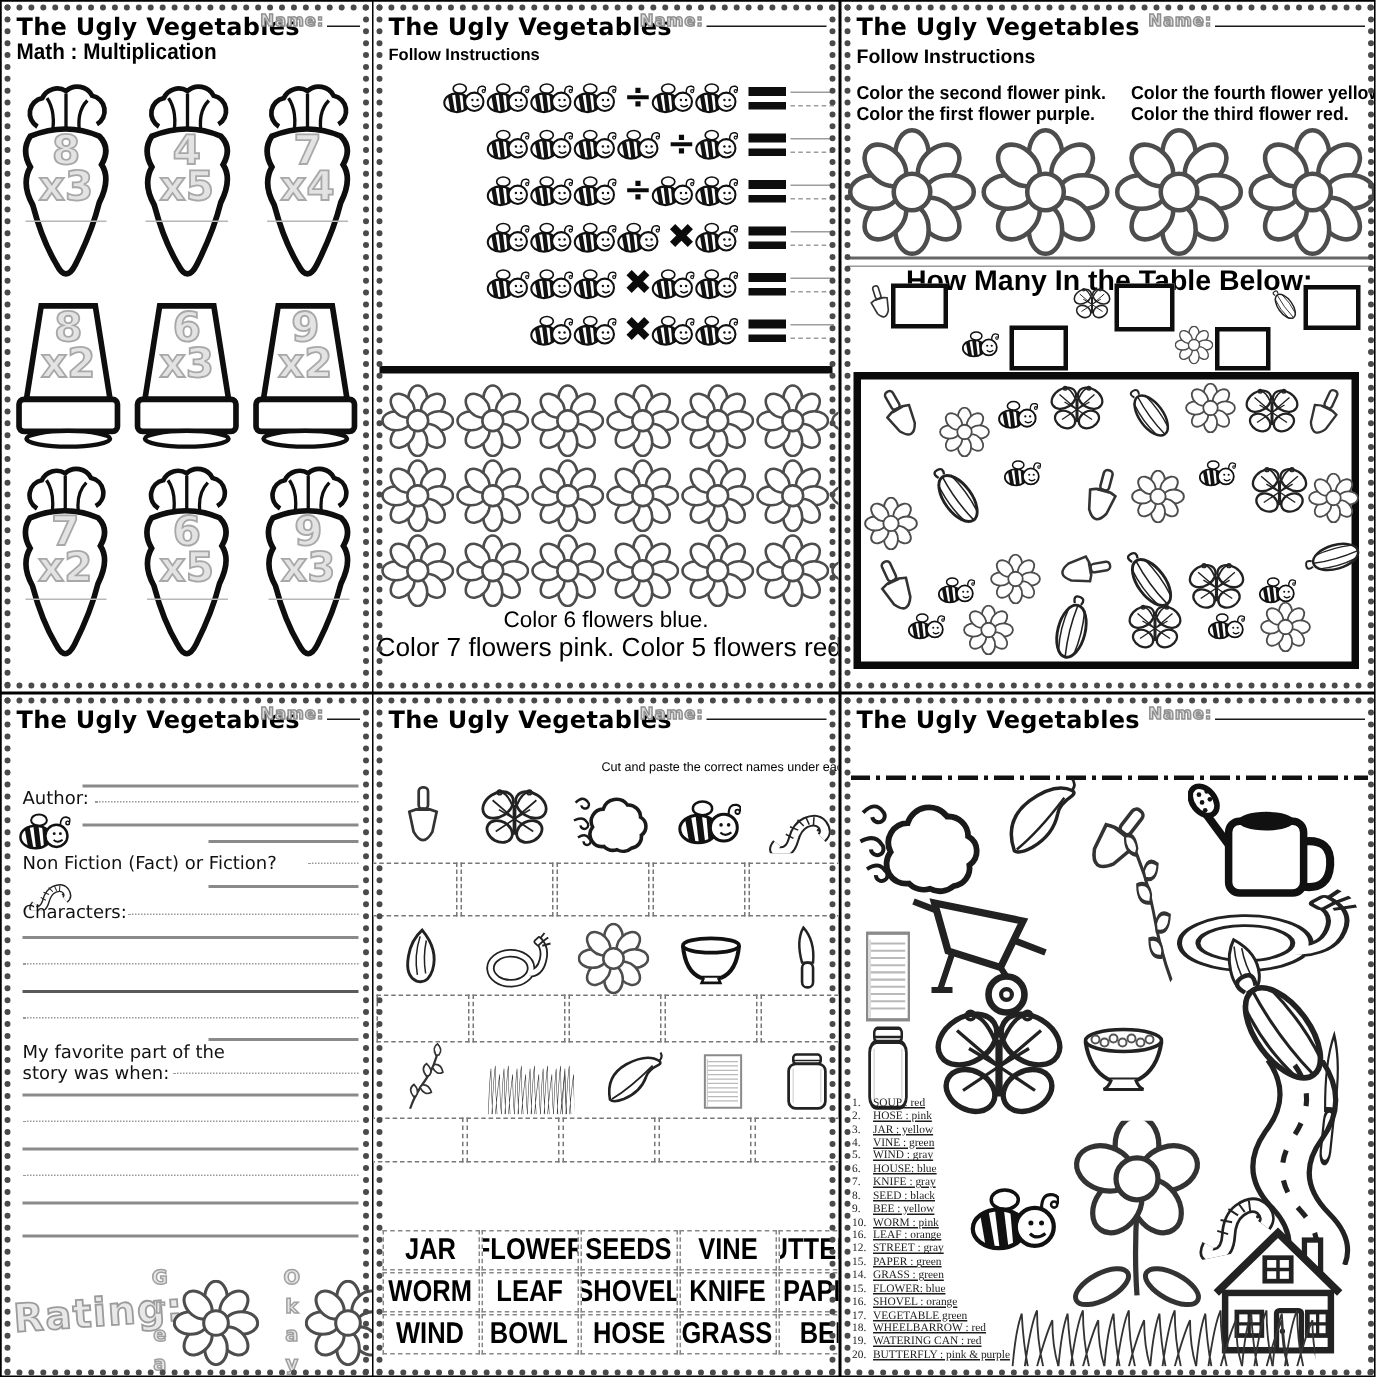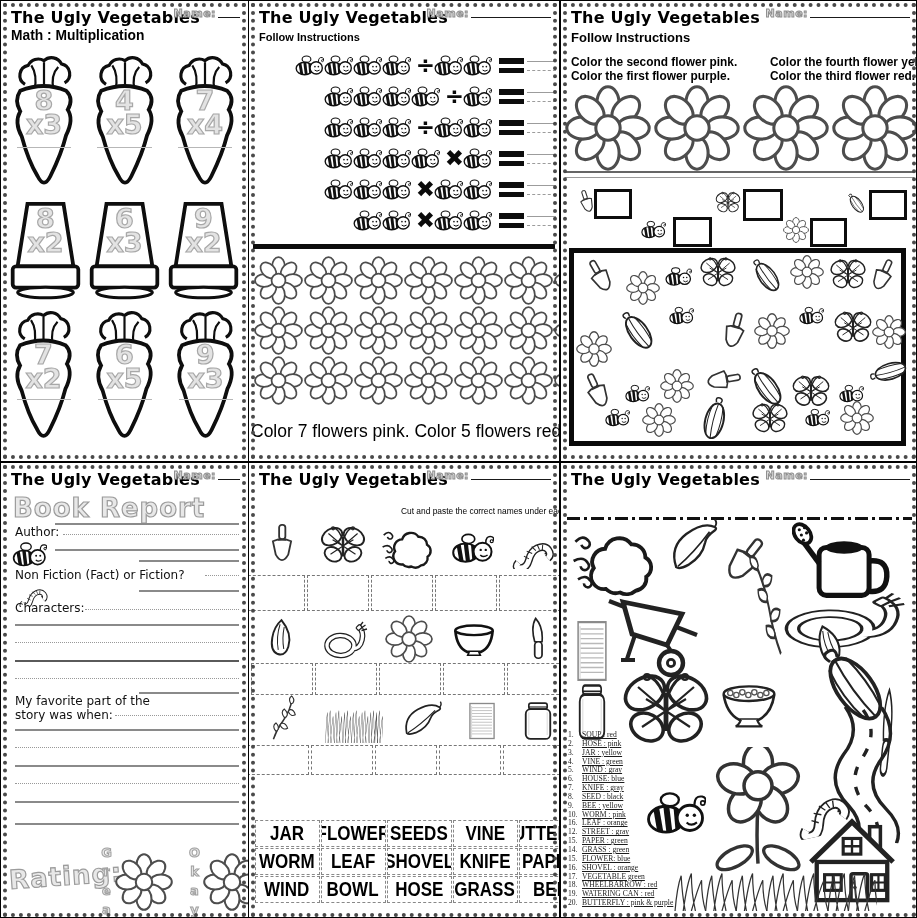--- a/index.html
+++ b/index.html
@@ -39,21 +39,21 @@
   .ansl{width:29px;}
   .ansl u{display:block;}
   .ansl .s{border-top:1.7px solid #9c9c9c;margin-bottom:8px;}
   .ansl .d{border-top:1.7px dashed #9c9c9c;}
   .divider2{position:absolute;left:4px;right:4px;top:243px;height:5px;background:#0c0c0c;}
   .frow{position:absolute;left:5px;display:flex;}
   .fl{width:49px;height:49px;margin-right:1px;flex:none;}
   .cline1{position:absolute;left:0;right:0;top:405px;text-align:center;font:400 15px/1.1 "Liberation Sans",sans-serif;}
   .cline2{position:absolute;left:2px;top:421px;font:400 17.5px/1.1 "Liberation Sans",sans-serif;white-space:nowrap;}
   
-  .icols{position:absolute;left:10px;top:54px;right:2px;display:flex;gap:24px;}
+  .icols{position:absolute;left:10px;top:54px;right:2px;display:flex;gap:8px;}
   .icol{font:700 12.5px/1.15 "Liberation Sans",sans-serif;transform:scaleX(.95);transform-origin:left top;white-space:nowrap;}
   .p3fl{position:absolute;top:84px;left:4px;right:0;display:flex;justify-content:space-between;}
   .p3fl svg{width:86px;height:86px;flex:none;}
   .ddiv{position:absolute;left:4px;right:4px;top:170px;height:4px;border-top:2.2px solid #666;border-bottom:1.6px solid #9a9a9a;}
   .hm-head{position:absolute;left:0;right:0;top:177px;text-align:center;font:900 19px/1.1 "Liberation Sans",sans-serif;}
   .cbox{position:absolute;border:3px solid #0d0d0d;background:#fff;}
   .scat{position:absolute;left:8px;top:247px;width:337px;height:198px;border:5px solid #0a0a0a;box-sizing:border-box;}
   .sc{position:absolute;}
   
   .bighead{position:absolute;font:700 26px/1 "DejaVu Sans",sans-serif;color:#e8e8e8;-webkit-text-stroke:1.2px #9c9c9c;letter-spacing:1px;}
@@ -682,20 +682,21 @@
         <svg class="fl" viewBox="0 0 48 48">
           <use href="#sym-flower"></use>
         </svg>
         <svg class="fl" viewBox="0 0 48 48">
           <use href="#sym-flower"></use>
         </svg>
         <svg class="fl" viewBox="0 0 48 48">
           <use href="#sym-flower"></use>
         </svg>
       </div>
+    <div class="cline1">Color 6 flowers blue.</div>
     <div class="cline2">Color 7 flowers pink. Color 5 flowers red.</div>
   </div>
 
   <div class="panel" id="p-inst2">
     <div class="nm">
         <span class="nmw">Name:</span>
         <i class="nml" style="width:100px"></i>
       </div>
     <div class="title">The Ugly Vegetables</div>
     <div class="sub-bold">Follow Instructions</div>
@@ -711,20 +712,21 @@
           <use href="#sym-flower"></use>
         </svg>
       <svg viewBox="0 0 48 48">
           <use href="#sym-flower"></use>
         </svg>
       <svg viewBox="0 0 48 48">
           <use href="#sym-flower"></use>
         </svg>
     </div>
     <div class="ddiv"></div>
+    <div class="hm-head">How Many In the Table Below:</div>
     <svg class="sc" style="left:12px;top:188px;width:28px;height:28px;transform:rotate(-18deg)" viewBox="0 0 48 48">
         <use href="#sym-trowel"></use>
       </svg>
     <div class="cbox" style="left:33px;top:188px;width:32px;height:24px"></div>
     <svg class="sc" style="left:76px;top:216px;width:32px;height:26px" viewBox="0 0 48 48">
         <use href="#sym-bee"></use>
       </svg>
     <div class="cbox" style="left:112px;top:216px;width:33px;height:24px"></div>
     <svg class="sc" style="left:153px;top:188px;width:28px;height:28px" viewBox="0 0 48 48">
         <use href="#sym-butterfly"></use>
@@ -831,21 +833,20 @@
         </svg>
     </div>
   </div>
 
   <div class="panel" id="p-book">
     <div class="nm">
         <span class="nmw">Name:</span>
         <i class="nml" style="width:22px"></i>
       </div>
     <div class="title">The Ugly Vegetables</div>
-    <div class="bighead" style="left:12px;top:32px">Book Report</div>
     <div class="pl solid" style="left:54px;right:9px;top:60px"></div>
     <span class="lbl" style="left:14px;top:63px">Author:</span>
     <div class="pl dot" style="left:62px;right:9px;top:71px"></div>
     <svg class="sc" style="left:6px;top:74px;width:44px;height:36px" viewBox="0 0 48 48">
         <use href="#sym-bee"></use>
       </svg>
     <div class="pl solid" style="left:54px;right:9px;top:86px"></div>
     <div class="pl solid" style="left:138px;right:9px;top:97px"></div>
     <span class="lbl" style="left:14px;top:106px">Non Fiction (Fact) or Fiction?</span>
     <div class="pl dot" style="left:204px;right:9px;top:112px"></div>

